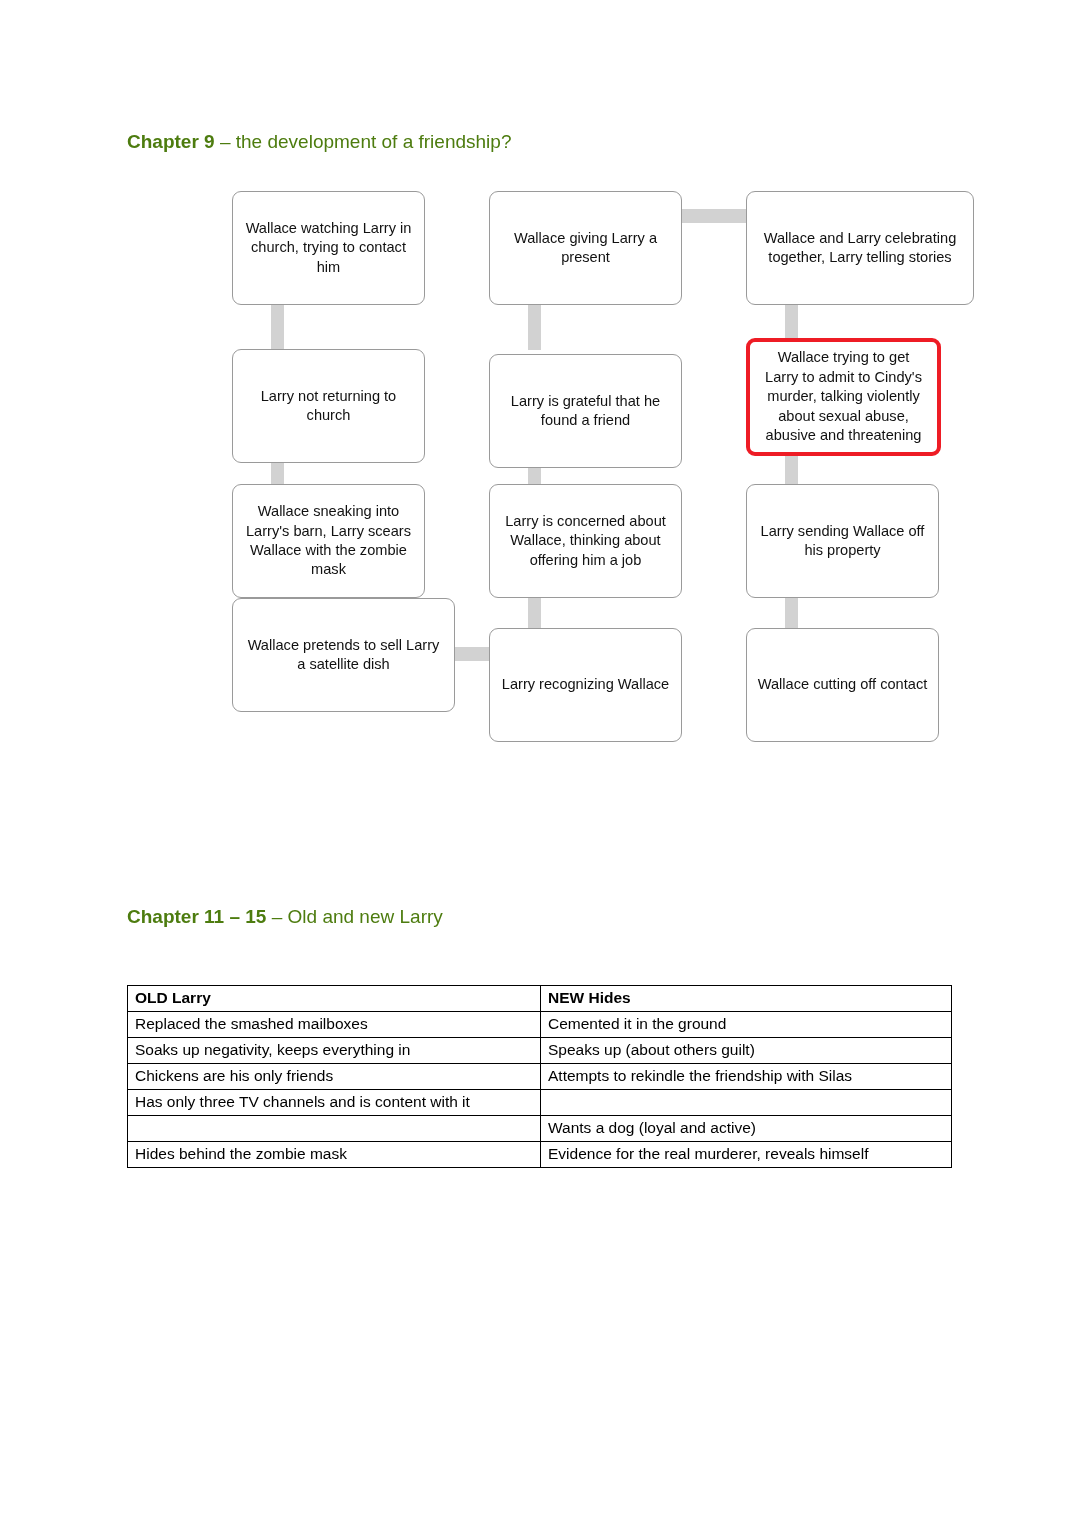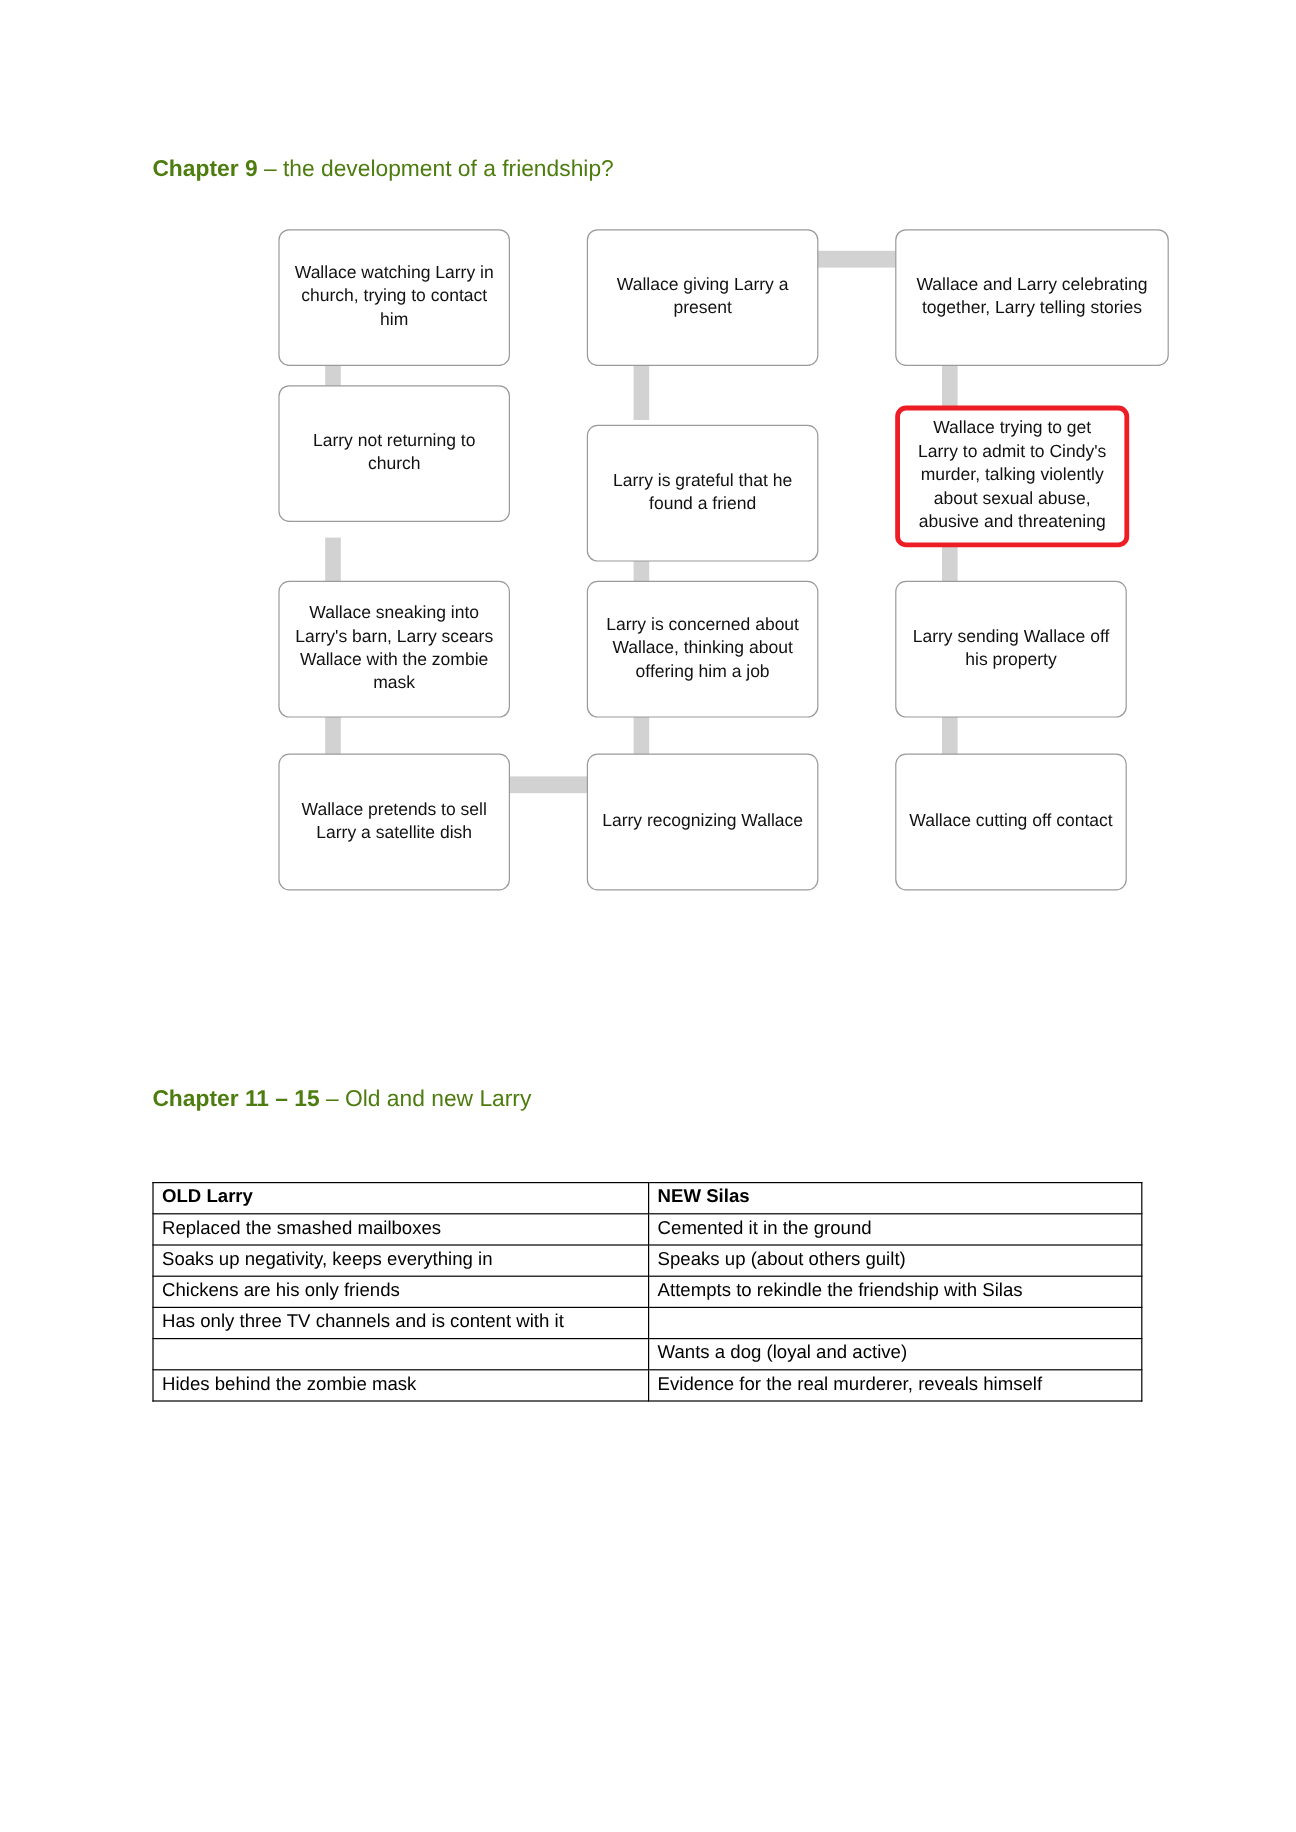--- a/index.html
+++ b/index.html
@@ -135,21 +135,21 @@
     </div>
 
     <div class="fc-box" style="left:449px; top:191px; width:193px; height:114px;">
       <span class="txt">Wallace giving Larry a present</span>
     </div>
 
     <div class="fc-box" style="left:706px; top:191px; width:228px; height:114px;">
       <span class="txt">Wallace and Larry celebrating together, Larry telling stories</span>
     </div>
 
-    <div class="fc-box" style="left:192px; top:321px; width:193px; height:114px;">
+    <div class="fc-box" style="left:192px; top:349px; width:193px; height:114px;">
       <span class="txt">Larry not returning to church</span>
     </div>
 
     <div class="fc-box" style="left:449px; top:354px; width:193px; height:114px;">
       <span class="txt">Larry is grateful that he found a friend</span>
     </div>
 
     <div class="fc-box highlight" style="left:706px; top:338px; width:195px; height:118px;">
       <span class="txt">Wallace trying to get Larry to admit to Cindy's murder, talking violently about sexual abuse, abusive and threatening</span>
     </div>
@@ -159,21 +159,21 @@
     </div>
 
     <div class="fc-box" style="left:449px; top:484px; width:193px; height:114px;">
       <span class="txt">Larry is concerned about Wallace, thinking about offering him a job</span>
     </div>
 
     <div class="fc-box" style="left:706px; top:484px; width:193px; height:114px;">
       <span class="txt">Larry sending Wallace off his property</span>
     </div>
 
-    <div class="fc-box" style="left:192px; top:628px; width:193px; height:114px;">
+    <div class="fc-box" style="left:192px; top:598px; width:223px; height:114px;">
       <span class="txt">Wallace pretends to sell Larry a satellite dish</span>
     </div>
 
     <div class="fc-box" style="left:449px; top:628px; width:193px; height:114px;">
       <span class="txt">Larry recognizing Wallace</span>
     </div>
 
     <div class="fc-box" style="left:706px; top:628px; width:193px; height:114px;">
       <span class="txt">Wallace cutting off contact</span>
     </div>
@@ -185,21 +185,21 @@
   </div>
 
   <table id="larry-table">
     <colgroup>
         <col class="c1">
         <col class="c2">
       </colgroup>
     <tbody>
       <tr>
         <td class="hdr">OLD Larry</td>
-        <td class="hdr">NEW Silas</td>
+        <td class="hdr">NEW Hides</td>
       </tr>
       <tr>
         <td>Replaced the smashed mailboxes</td>
         <td>Cemented it in the ground</td>
       </tr>
       <tr>
         <td>Soaks up negativity, keeps everything in</td>
         <td>Speaks up (about others guilt)</td>
       </tr>
       <tr>

